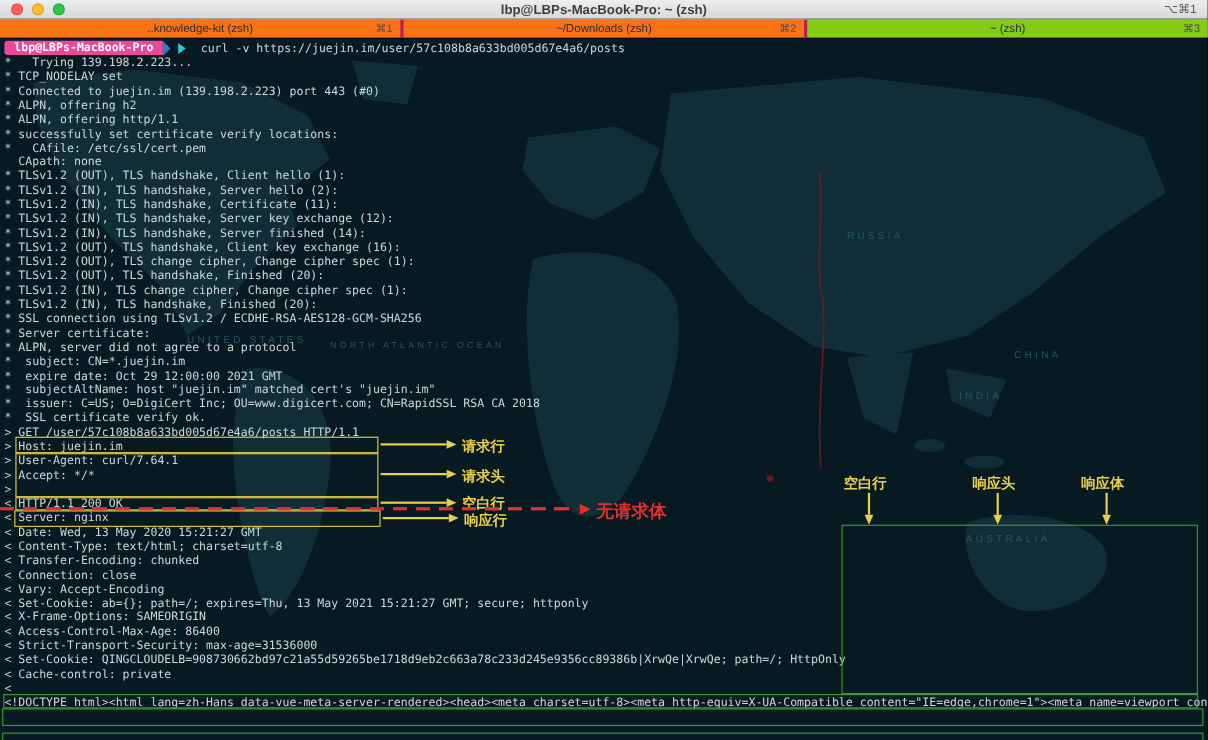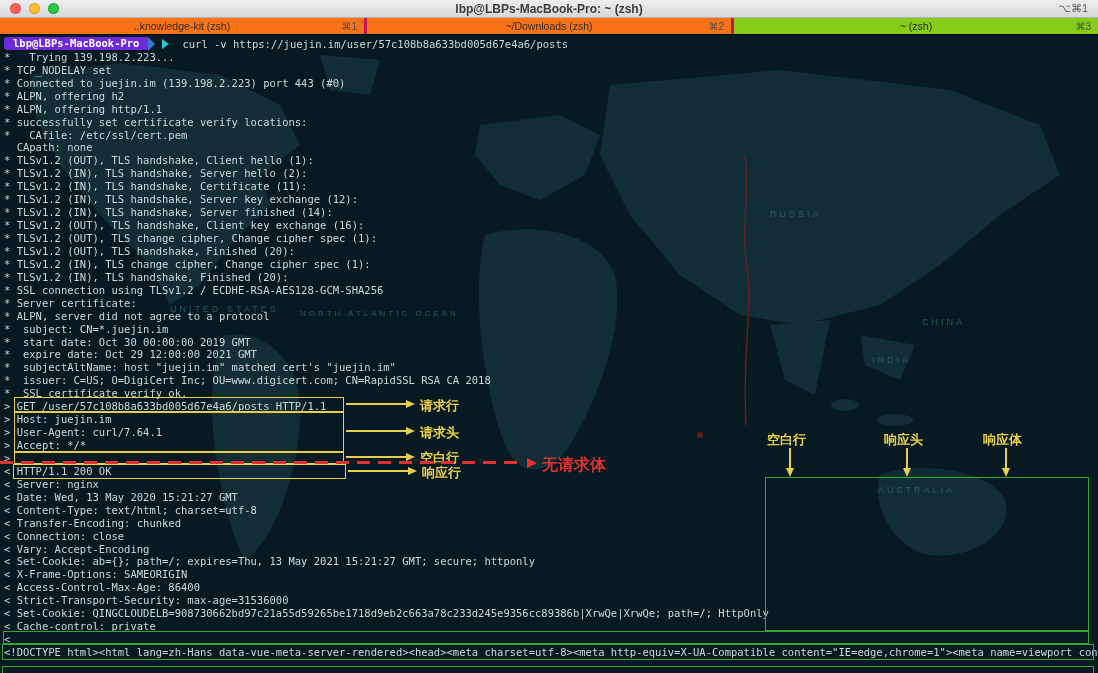--- a/index.html
+++ b/index.html
@@ -29,21 +29,21 @@
   .tab-shortcut { position:absolute; right:7px; color:#4c4c4c; font-size:10px; }
 
   
   .terminal { position:absolute; top:35px; left:0; right:0; bottom:0;
               background:#071a21; overflow:hidden; }
   .map-svg { position:absolute; top:0; left:0; }
   .term-text { position:absolute; left:4px; top:2px; right:0;
                font-family:"DejaVu Sans Mono", monospace; font-size:10.5px;
                color:#ccd9da; z-index:1; }
   .prompt-row { height:13.9px; display:flex; align-items:center; }
-  .prompt-pill { background:#6d28d9; color:#fff; font-weight:bold; padding:0 9px;
+  .prompt-pill { background:#ec4899; color:#fff; font-weight:bold; padding:0 9px;
                  height:13px; line-height:13px; border-radius:3px 0 0 3px; }
   .prompt-tri { width:0; height:0; border-left:7px solid #2e7bcf;
                 border-top:7px solid transparent; border-bottom:7px solid transparent; }
   .prompt-chev { width:0; height:0; border-left:7px solid #2ec5d6; margin-left:7px;
                  border-top:5px solid transparent; border-bottom:5px solid transparent; }
   .cmd { margin-left:13px; white-space:pre; }
   .tline { height:12.95px; line-height:12.95px; white-space:pre; }
 
   
   .ann { position:absolute; top:0; left:0; width:1098px; height:524px;
@@ -147,21 +147,20 @@
           <div class="tline">* TLSv1.2 (IN), TLS handshake, Server finished (14):</div>
           <div class="tline">* TLSv1.2 (OUT), TLS handshake, Client key exchange (16):</div>
           <div class="tline">* TLSv1.2 (OUT), TLS change cipher, Change cipher spec (1):</div>
           <div class="tline">* TLSv1.2 (OUT), TLS handshake, Finished (20):</div>
           <div class="tline">* TLSv1.2 (IN), TLS change cipher, Change cipher spec (1):</div>
           <div class="tline">* TLSv1.2 (IN), TLS handshake, Finished (20):</div>
           <div class="tline">* SSL connection using TLSv1.2 / ECDHE-RSA-AES128-GCM-SHA256</div>
           <div class="tline">* Server certificate:</div>
           <div class="tline">* ALPN, server did not agree to a protocol</div>
           <div class="tline">*  subject: CN=*.juejin.im</div>
-          <div class="tline">*  start date: Oct 30 00:00:00 2019 GMT</div>
           <div class="tline">*  expire date: Oct 29 12:00:00 2021 GMT</div>
           <div class="tline">*  subjectAltName: host "juejin.im" matched cert's "juejin.im"</div>
           <div class="tline">*  issuer: C=US; O=DigiCert Inc; OU=www.digicert.com; CN=RapidSSL RSA CA 2018</div>
           <div class="tline">*  SSL certificate verify ok.</div>
           <div class="tline">&gt; GET /user/57c108b8a633bd005d67e4a6/posts HTTP/1.1</div>
           <div class="tline">&gt; Host: juejin.im</div>
           <div class="tline">&gt; User-Agent: curl/7.64.1</div>
           <div class="tline">&gt; Accept: */*</div>
           <div class="tline">&gt;</div>
           <div class="tline">&lt; HTTP/1.1 200 OK</div>

